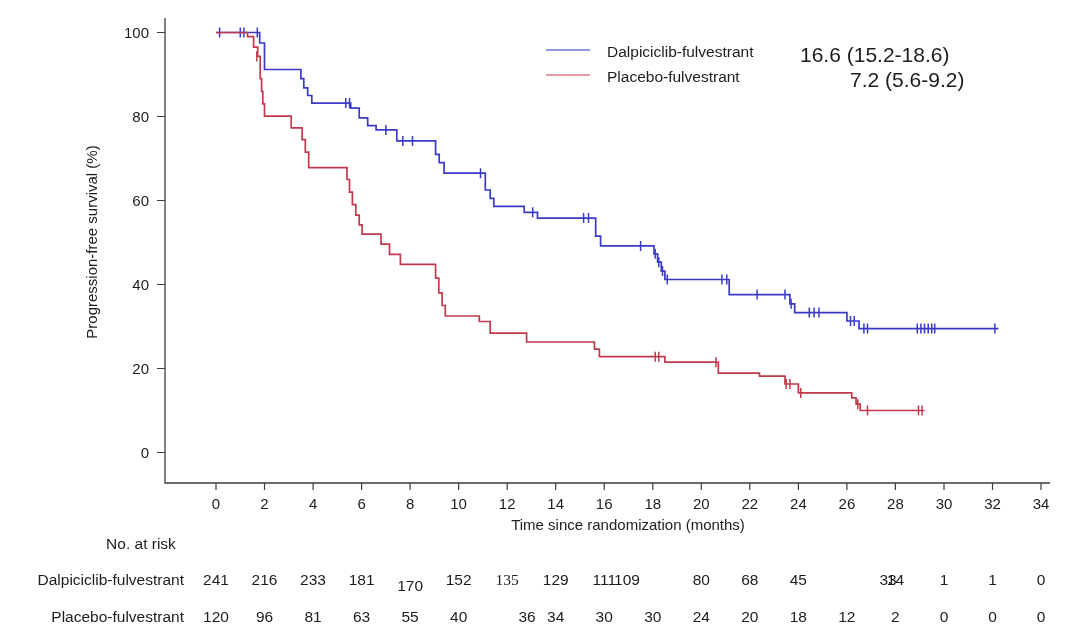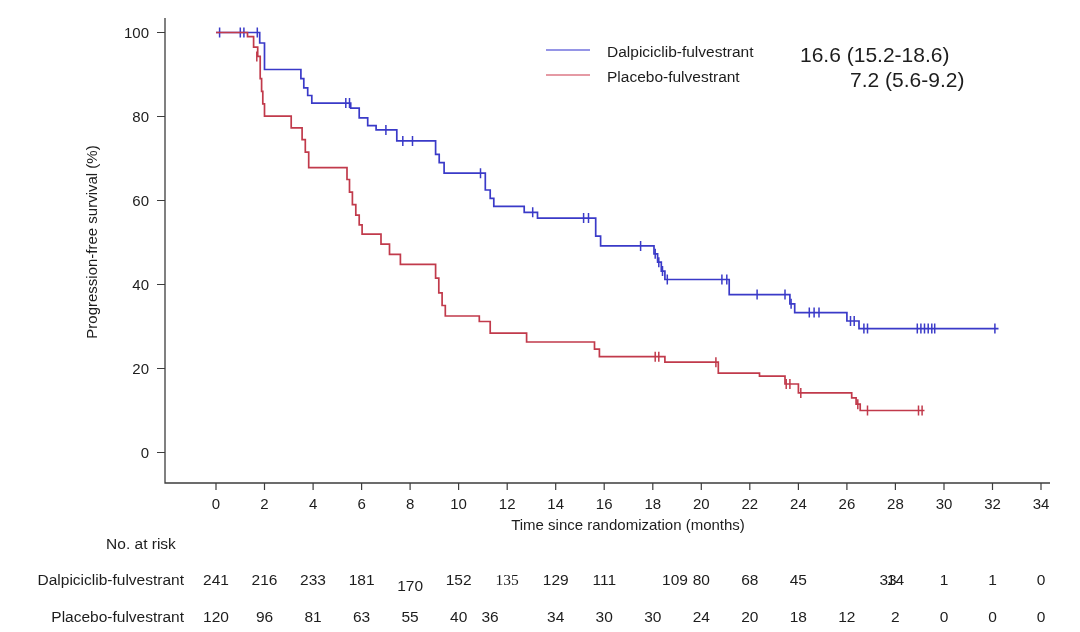--- a/index.html
+++ b/index.html
@@ -77,36 +77,36 @@
   <div id="risk-counts">
       <span class="cnt r1" style="left: 192px;">241</span>
       <span class="cnt r1" style="left: 240.53px;">216</span>
       <span class="cnt r1" style="left: 289.06px;">233</span>
       <span class="cnt r1" style="left: 337.59px;">181</span>
       <span class="cnt r1" style="left: 386.12px; margin-top: 6px;">170</span>
       <span class="cnt r1" style="left: 434.65px;">152</span>
       <span class="cnt r1" style="left: 483.18px; font-family: Liberation Serif, serif;">135</span>
       <span class="cnt r1" style="left: 531.71px;">129</span>
       <span class="cnt r1" style="left: 580.24px;">111</span>
-      <span class="cnt r1" style="left: 651px;">109</span>
+      <span class="cnt r1" style="left: 603px;">109</span>
       <span class="cnt r1" style="left: 677.3px;">80</span>
       <span class="cnt r1" style="left: 725.83px;">68</span>
       <span class="cnt r1" style="left: 774.36px;">45</span>
       <span class="cnt r1" style="left: 864px;">33</span>
       <span class="cnt r1" style="left: 871.42px;">14</span>
       <span class="cnt r1" style="left: 919.95px;">1</span>
       <span class="cnt r1" style="left: 968.48px;">1</span>
       <span class="cnt r1" style="left: 1017.01px;">0</span>
       <span class="cnt r2" style="left: 192px;">120</span>
       <span class="cnt r2" style="left: 240.53px;">96</span>
       <span class="cnt r2" style="left: 289.06px;">81</span>
       <span class="cnt r2" style="left: 337.59px;">63</span>
       <span class="cnt r2" style="left: 386.12px;">55</span>
       <span class="cnt r2" style="left: 434.65px;">40</span>
-      <span class="cnt r2" style="left: 466px;">36</span>
+      <span class="cnt r2" style="left: 503px;">36</span>
       <span class="cnt r2" style="left: 531.71px;">34</span>
       <span class="cnt r2" style="left: 580.24px;">30</span>
       <span class="cnt r2" style="left: 628.77px;">30</span>
       <span class="cnt r2" style="left: 677.3px;">24</span>
       <span class="cnt r2" style="left: 725.83px;">20</span>
       <span class="cnt r2" style="left: 774.36px;">18</span>
       <span class="cnt r2" style="left: 822.89px;">12</span>
       <span class="cnt r2" style="left: 871.42px;">2</span>
       <span class="cnt r2" style="left: 919.95px;">0</span>
       <span class="cnt r2" style="left: 968.48px;">0</span>

